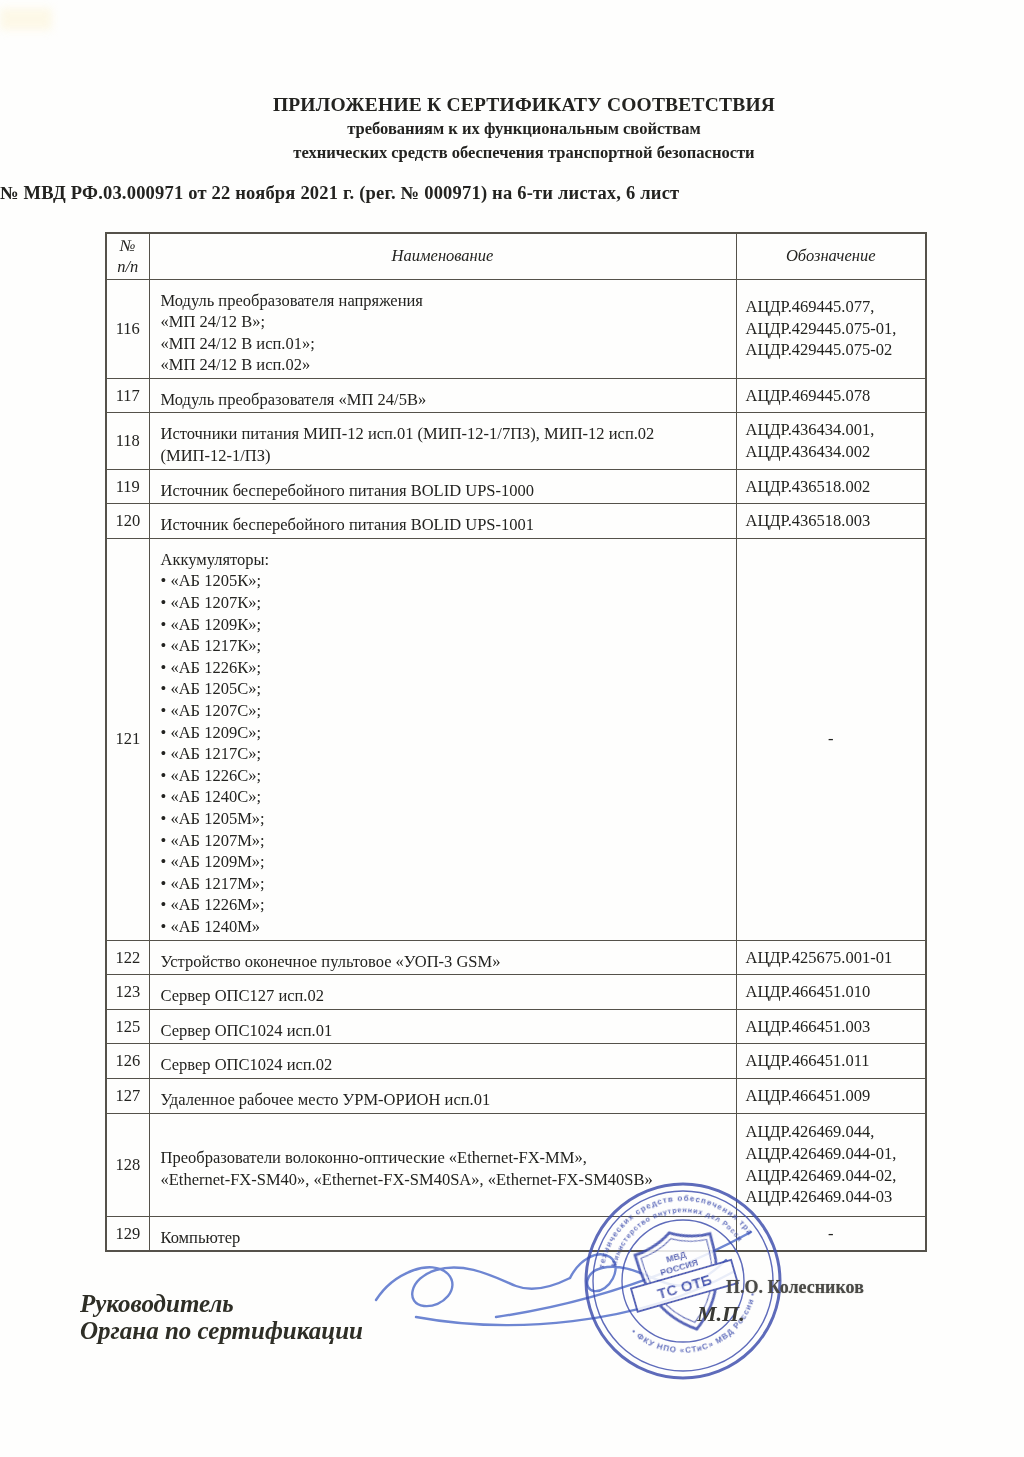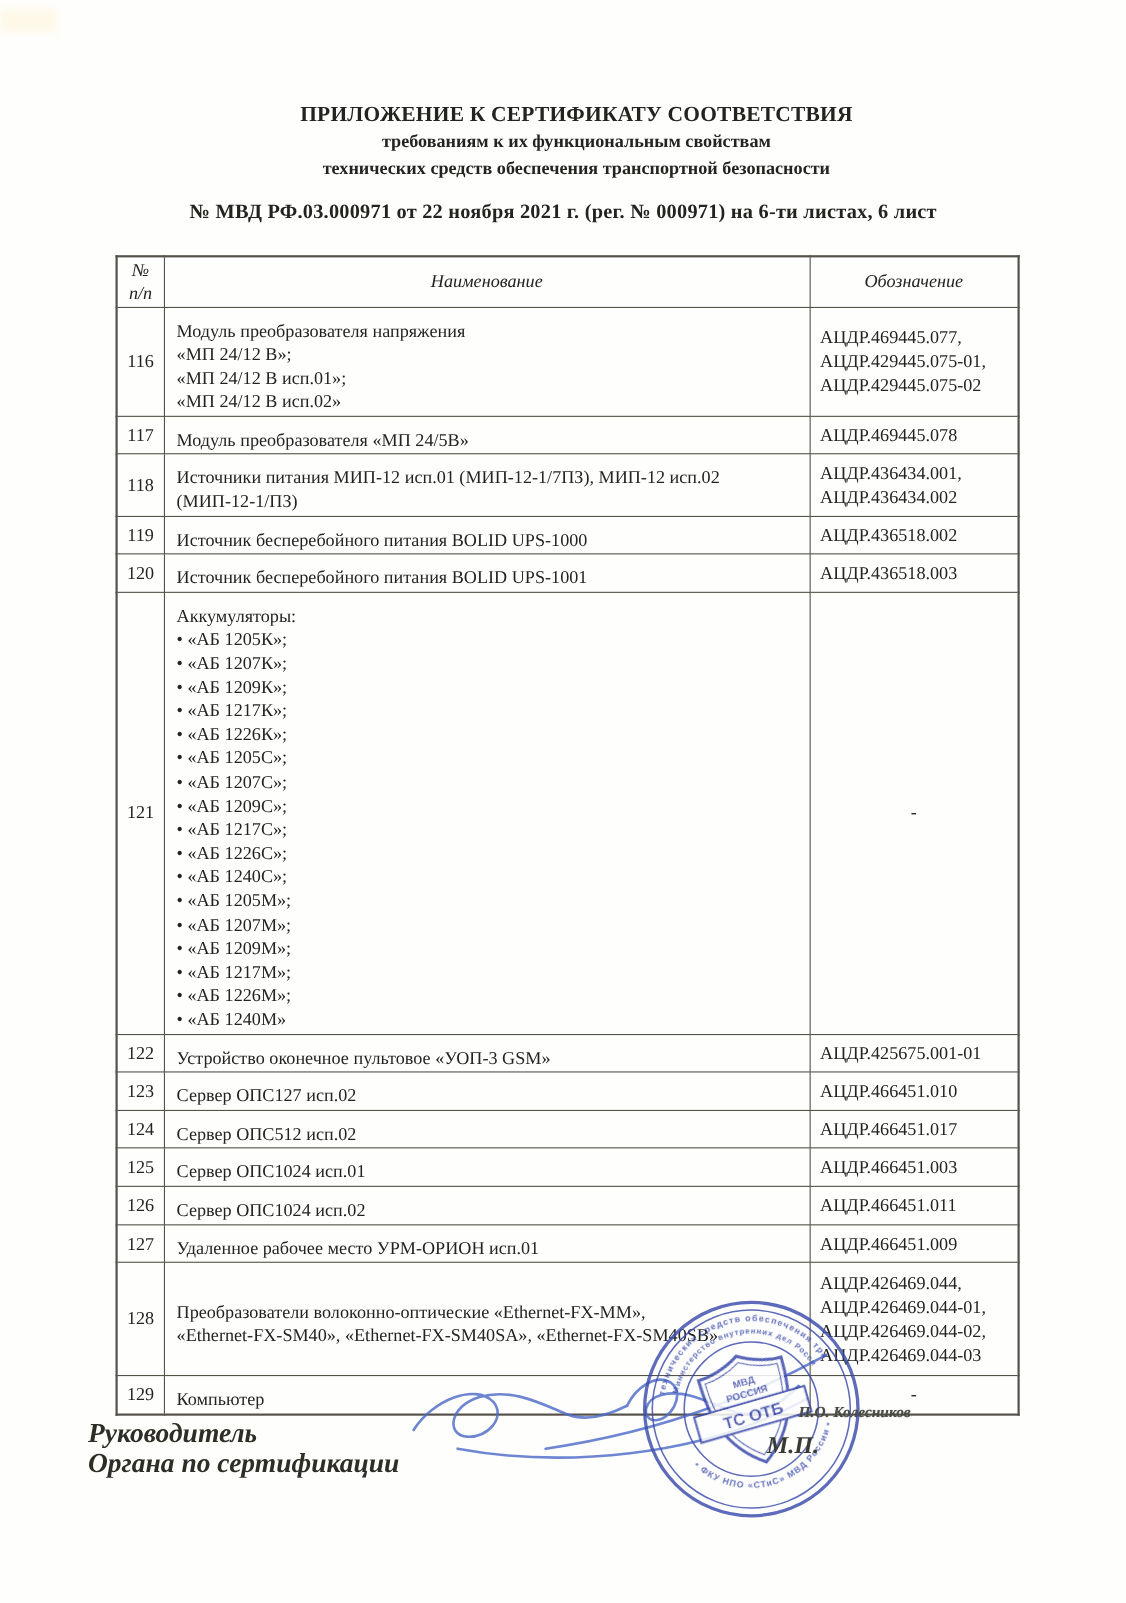--- a/index.html
+++ b/index.html
@@ -14,21 +14,21 @@
   .page { position:absolute; inset:0; background:#fefefd; }
   .scan-smudge {
     position:absolute; left:0; top:8px; width:52px; height:22px;
     background:#fdf7e2; filter:blur(4px); opacity:.8;
   }
   .doc-header { position:absolute; top:92px; left:12px; width:100%; text-align:center; }
   .doc-title { font-size:19.5px; font-weight:bold; letter-spacing:.2px; line-height:25px; }
   .doc-subtitle { font-size:16.5px; font-weight:bold; line-height:24px; }
   .reg-line {
     position:absolute; top:183px; left:0; width:100%;
-    text-align:center; font-size:18.5px; font-weight:bold; letter-spacing:.2px;
+    font-size:18.5px; font-weight:bold; letter-spacing:.2px;
   }
   table.tbl {
     position:absolute; left:105px; top:232px; width:820px;
     border-collapse:collapse; table-layout:fixed;
     border:2px solid #55524a;
   }
   table.tbl td, table.tbl th {
     border:1.5px solid #55524a;
     font-size:16.5px; line-height:21.6px;
     vertical-align:middle;
@@ -44,21 +44,21 @@
   td.name { padding:10px 8px 2px 11px; text-align:left; }
   td.des { padding:2px 4px 2px 9px; text-align:left; }
   td.des.c { text-align:center; padding-left:4px; }
   .sig-block {
     position:absolute; left:80px; top:1247px;
     font-size:25px; font-weight:bold; font-style:italic;
     line-height:27px; color:#2e2e26;margin-top:43px;
   }
   .signer-name {
     position:absolute; left:726px; top:1277px;
-    font-size:14px; font-weight:bold; font-style:italic;
+    font-size:18px; font-weight:bold; 
     color:#4a4a46; text-shadow:0 0 1px rgba(80,80,78,.55);
   }
   .seal-mark {
     position:absolute; left:697px; top:1301px;
     font-size:22px; font-weight:bold; font-style:italic;
     color:#3a3a34;
   }
   .signature-svg { position:absolute; left:358px; top:1220px; }
   .stamp-svg { position:absolute; left:577px; top:1175px; }
 </style>
@@ -147,25 +147,20 @@
       <td class="num">122</td>
       <td class="name">Устройство оконечное пультовое «УОП-3 GSM»</td>
       <td class="des">АЦДР.425675.001-01</td>
     </tr>
     <tr style="height:25px;">
       <td class="num">123</td>
       <td class="name">Сервер ОПС127 исп.02</td>
       <td class="des">АЦДР.466451.010</td>
     </tr>
     <tr style="height:25px;">
-      <td class="num">124</td>
-      <td class="name">Сервер ОПС512 исп.02</td>
-      <td class="des">АЦДР.466451.017</td>
-    </tr>
-    <tr style="height:25px;">
       <td class="num">125</td>
       <td class="name">Сервер ОПС1024 исп.01</td>
       <td class="des">АЦДР.466451.003</td>
     </tr>
     <tr style="height:25px;">
       <td class="num">126</td>
       <td class="name">Сервер ОПС1024 исп.02</td>
       <td class="des">АЦДР.466451.011</td>
     </tr>
     <tr style="height:25px;">

